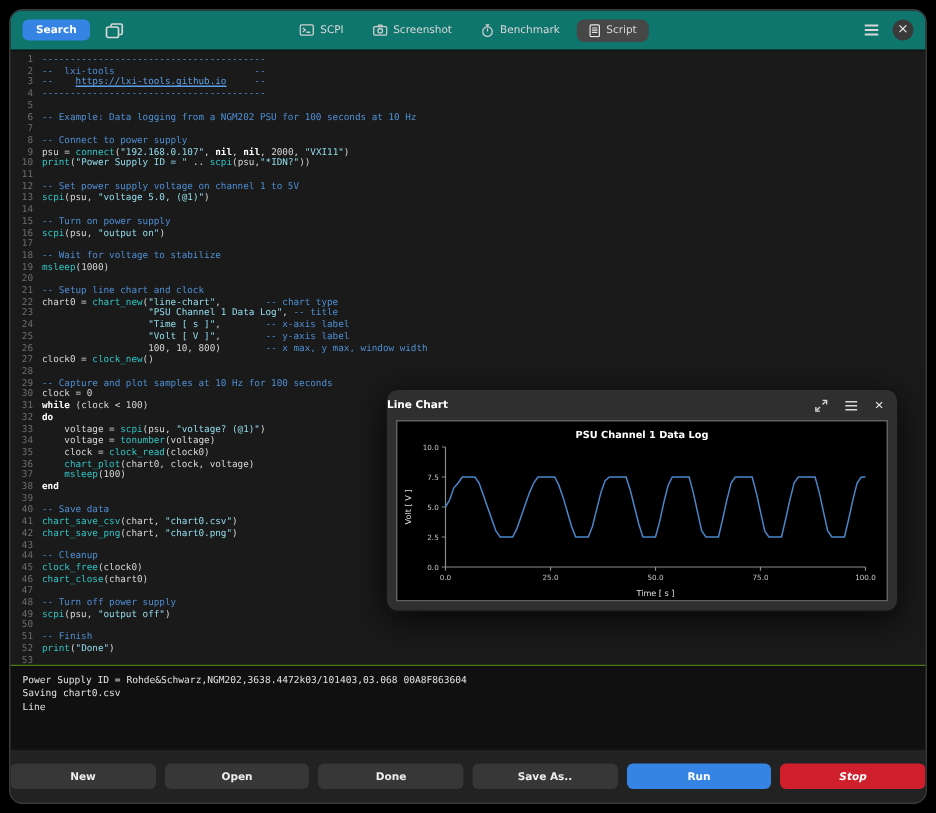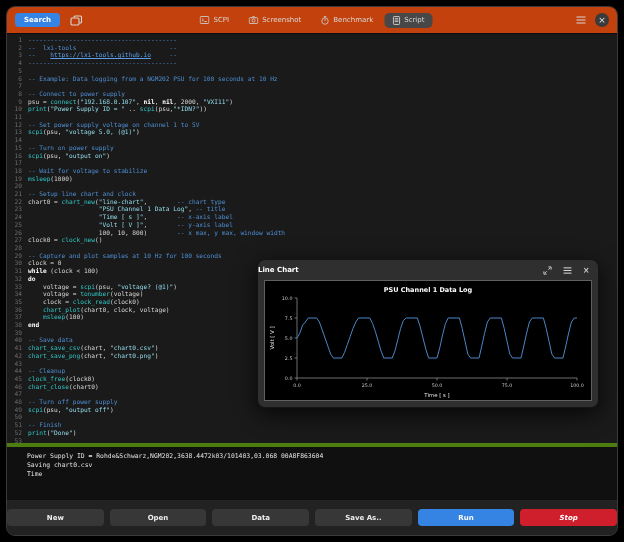--- a/index.html
+++ b/index.html
@@ -1,40 +1,40 @@
 <!DOCTYPE html>
 <html><head>
 <meta charset="utf-8">
 <style>
   *{margin:0;padding:0;box-sizing:border-box;}
   html,body{width:624px;height:542px;background:#000;font-family:"DejaVu Sans",sans-serif;overflow:hidden;}
   .app{position:absolute;left:6px;top:6px;width:612px;height:530px;background:#212121;border:1px solid #3a3a3a;border-radius:9px;display:flex;flex-direction:column;overflow:hidden;}
   
-  .header{height:27px;background:#c2410c;border-bottom:1px solid #0e0e0e;display:flex;align-items:center;padding:0 8px;position:relative;flex:0 0 auto;}
+  .header{height:27px;background:#0f766e;border-bottom:1px solid #0e0e0e;display:flex;align-items:center;padding:0 8px;position:relative;flex:0 0 auto;}
   .btn-search{background:#3584e4;color:#fff;font-size:7px;font-weight:bold;border:none;border-radius:4px;padding:3px 9px;margin-right:8px;font-family:inherit;}
   .icon-btn{background:transparent;border:none;color:#d8d8d8;display:flex;align-items:center;justify-content:center;padding:2px;}
   .tabs{position:absolute;left:50%;transform:translateX(-50%);display:flex;gap:3px;}
   .tab{display:flex;align-items:center;gap:4px;color:#d8d8d8;font-size:7px;padding:3px 8px;border-radius:5px;background:transparent;border:none;font-family:inherit;}
   .tab.active{background:#474747;}
   .header-right{margin-left:auto;display:flex;gap:7px;align-items:center;}
   .close-circle{width:14px;height:14px;border-radius:50%;background:#3a3a3a;color:#e8e8e8;border:none;display:flex;align-items:center;justify-content:center;font-size:9px;line-height:1;font-family:inherit;}
   
   .editor{flex:1 1 auto;background:#1a1a1a;overflow:hidden;position:relative;padding-top:2px;font-family:"DejaVu Sans Mono",monospace;font-size:6.2px;line-height:7.7px;}
   .code-line{display:flex;white-space:pre;}
   .ln{width:21px;text-align:right;color:#6d6d6d;flex:0 0 auto;padding-right:6px;}
   .code{white-space:pre;}
   .tk-d{color:#d6d6d6}
   .tk-c{color:#4e8ed2}
   .tk-s{color:#93dcec}
   .tk-f{color:#31c3c3}
   .tk-k{color:#ffffff;font-weight:bold}
   .tk-n{color:#d6d6d6}
   .tk-l{color:#5c9fe8;text-decoration:underline}
   
-  .console{flex:0 0 56px;background:#101010;border-top:4px solid #4d7c0f;padding:5px 20px;font-family:"DejaVu Sans Mono",monospace;font-size:6.4px;line-height:8.8px;color:#e2e2e2;overflow:hidden;}
+  .console{flex:0 0 56px;background:#101010;border-top:1px solid #4d7c0f;padding:5px 8px;font-family:"DejaVu Sans Mono",monospace;font-size:6.4px;line-height:8.8px;color:#e2e2e2;overflow:hidden;}
   
   .footer{flex:0 0 36px;background:#222;border-top:1px solid #0e0e0e;display:flex;align-items:center;gap:6px;padding:0 0;}
   .fbtn{flex:1;height:17px;border:none;border-radius:4px;background:#373737;color:#eee;font-size:7px;font-weight:bold;font-family:inherit;}
   .fbtn.primary{background:#3584e4;color:#fff;}
   .fbtn.danger{background:#d01f2c;color:#fff;font-style:italic;}
   
   .chart-window{position:absolute;left:250px;top:252px;width:342px;background:#2f2f2f;border:1px solid #141414;border-radius:8px;box-shadow:0 6px 22px rgba(0,0,0,.75);z-index:5;}
   .chart-titlebar{height:20px;position:relative;display:flex;align-items:center;}
   .chart-title{font-size:7px;font-weight:bold;color:#fff;}
   .chart-tb-icons{position:absolute;right:7px;top:0;height:20px;display:flex;align-items:center;gap:7px;}
@@ -174,27 +174,27 @@
         <div class="code-line"><span class="ln">50</span><span class="code"></span></div>
         <div class="code-line"><span class="ln">51</span><span class="code"><span class="tk-c">-- Finish</span></span></div>
         <div class="code-line"><span class="ln">52</span><span class="code"><span class="tk-f">print</span><span class="tk-d">(</span><span class="tk-s">"Done"</span><span class="tk-d">)</span></span></div>
         <div class="code-line"><span class="ln">53</span><span class="code"></span></div>
       </div>
   </div>
 
   <div class="console">
       <div>Power Supply ID = Rohde&amp;Schwarz,NGM202,3638.4472k03/101403,03.068 00A8F863604</div>
       <div>Saving chart0.csv</div>
-      <div>Time</div>
+      <div>Line</div>
     </div>
 
   <div class="footer">
     <button class="fbtn">New</button>
     <button class="fbtn">Open</button>
-    <button class="fbtn">Data</button>
+    <button class="fbtn">Done</button>
     <button class="fbtn">Save As..</button>
     <button class="fbtn primary">Run</button>
     <button class="fbtn danger">Stop</button>
   </div>
 
   <div class="chart-window">
     <div class="chart-titlebar">
       <span class="chart-title">Line Chart</span>
       <div class="chart-tb-icons">
         <button class="icon-btn">

